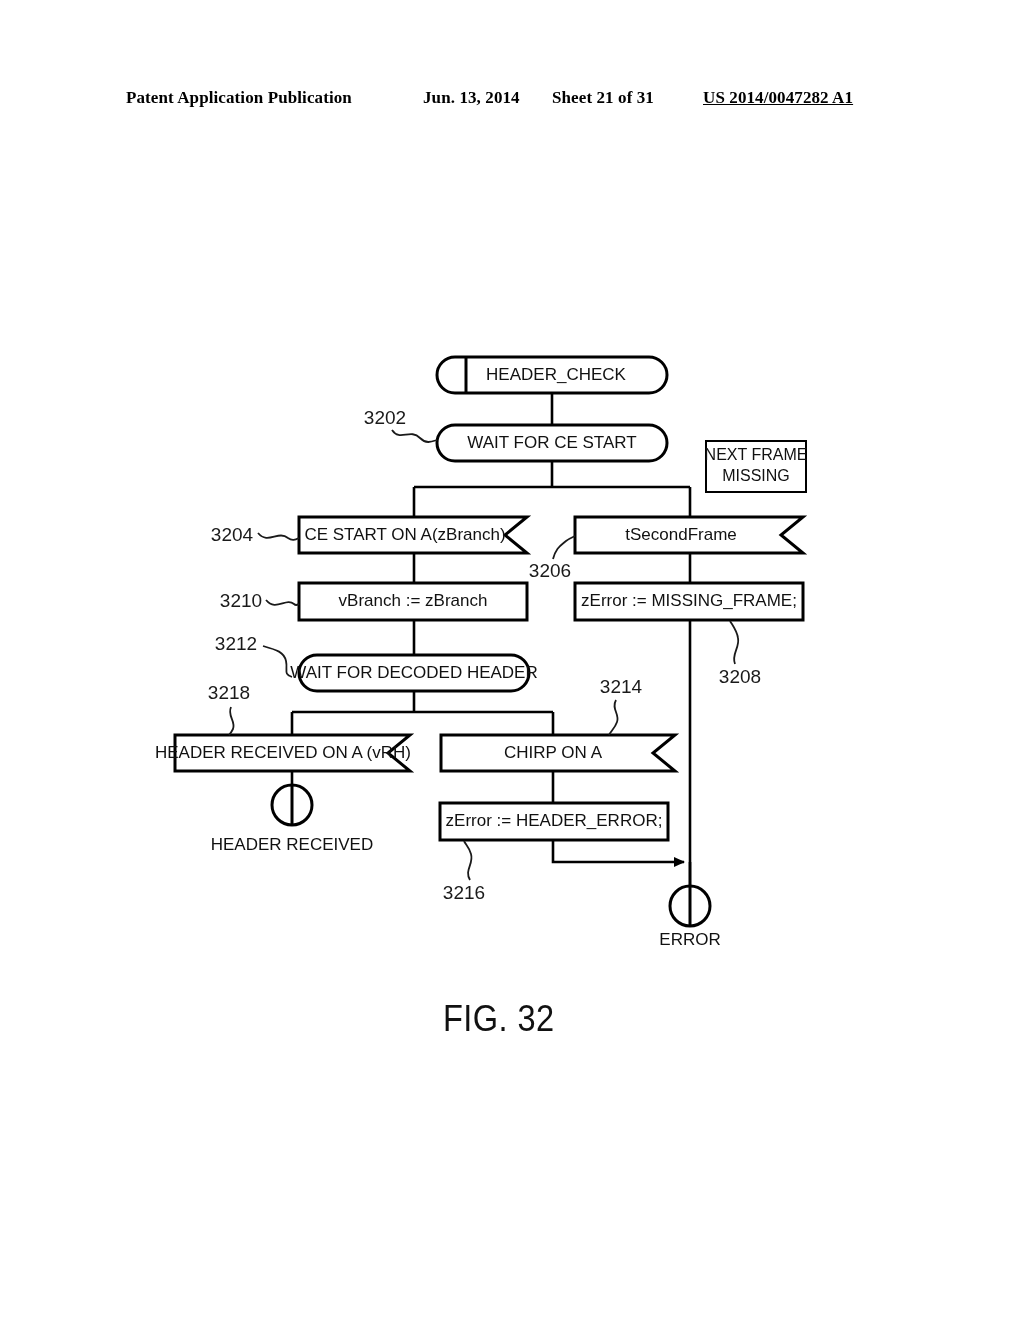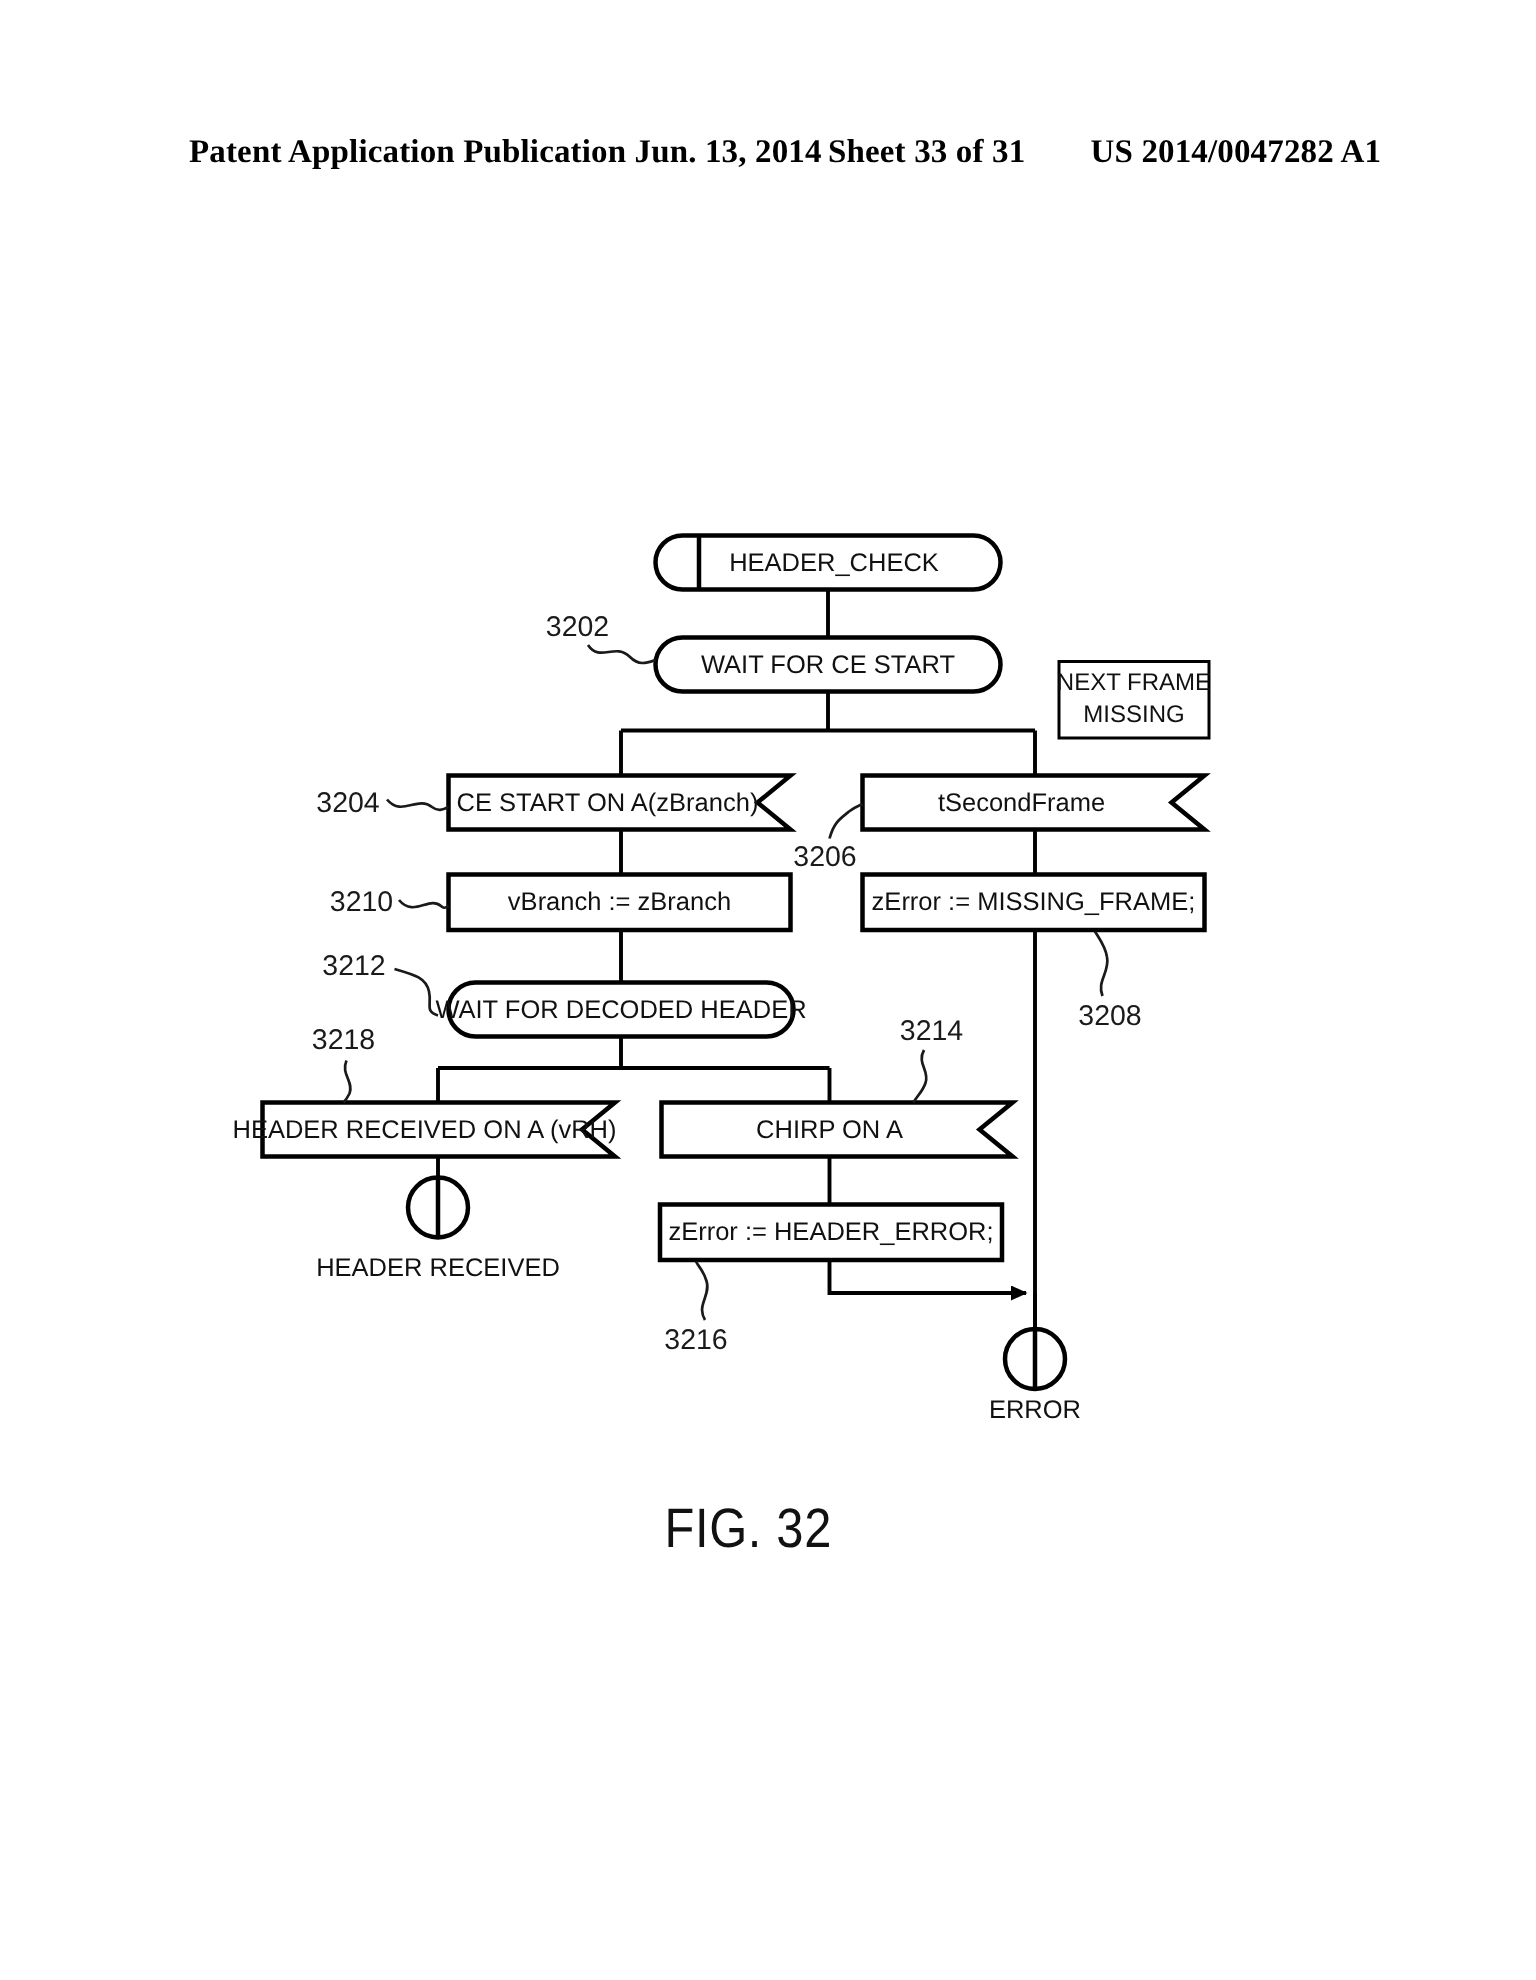--- a/index.html
+++ b/index.html
@@ -23,33 +23,33 @@
   }
   
   .pub-header {
     position: absolute;
     top: 88px;
     left: 0;
     width: 1024px;
     height: 28px;
     font-family: "Liberation Serif", serif;
     font-weight: bold;
-    font-size: 22px;
+    font-size: 17px;
     letter-spacing: 0.1px;
     white-space: nowrap;
   }
   .pub-header span {
     position: absolute;
     top: 0;
     display: inline-block;
   }
   .ph-title { left: 126px; }
   .ph-date  { left: 423px; }
   .ph-sheet { left: 552px; }
-  .ph-num   { left: 727px; }
+  .ph-num   { left: 703px; text-decoration: underline; }
 
   
   #figure {
     position: absolute;
     left: 0;
     top: 0;
     width: 1024px;
     height: 1320px;
   }
   #figure svg {
@@ -114,21 +114,21 @@
   }
 </style>
 </head>
 <body>
 
 <div id="page">
 
   <div class="pub-header">
     <span class="ph-title">Patent Application Publication</span>
     <span class="ph-date">Jun. 13, 2014</span>
-    <span class="ph-sheet">Sheet 33 of 31</span>
+    <span class="ph-sheet">Sheet 21 of 31</span>
     <span class="ph-num">US 2014/0047282 A1</span>
   </div>
 
   <div id="figure">
     <svg width="1024" height="1320" viewBox="0 0 1024 1320" xmlns="http://www.w3.org/2000/svg">
 
       <defs>
         <marker id="arrowRight" markerWidth="12" markerHeight="12" refX="10" refY="5" orient="auto" markerUnits="userSpaceOnUse">
           <path d="M0,0 L11,5 L0,10 z" fill="#000000"></path>
         </marker>

